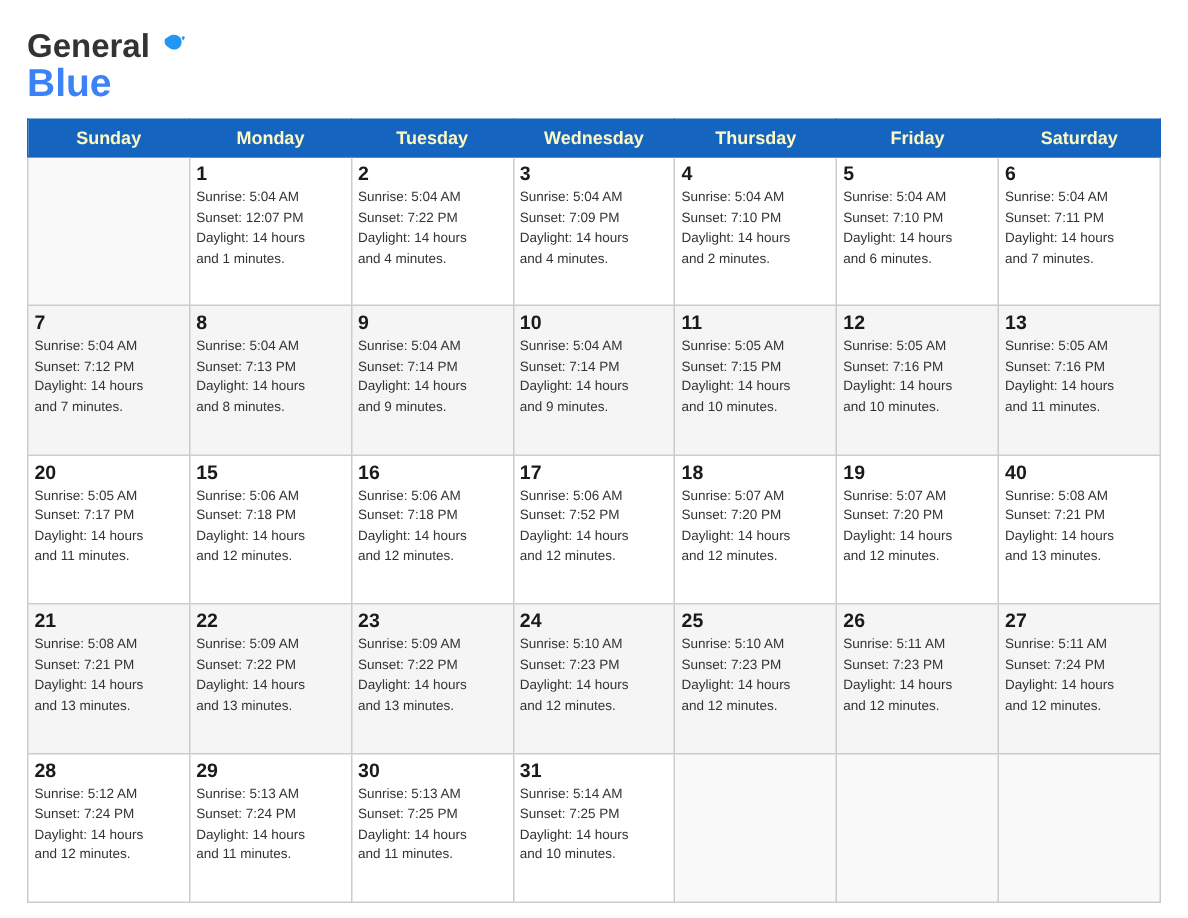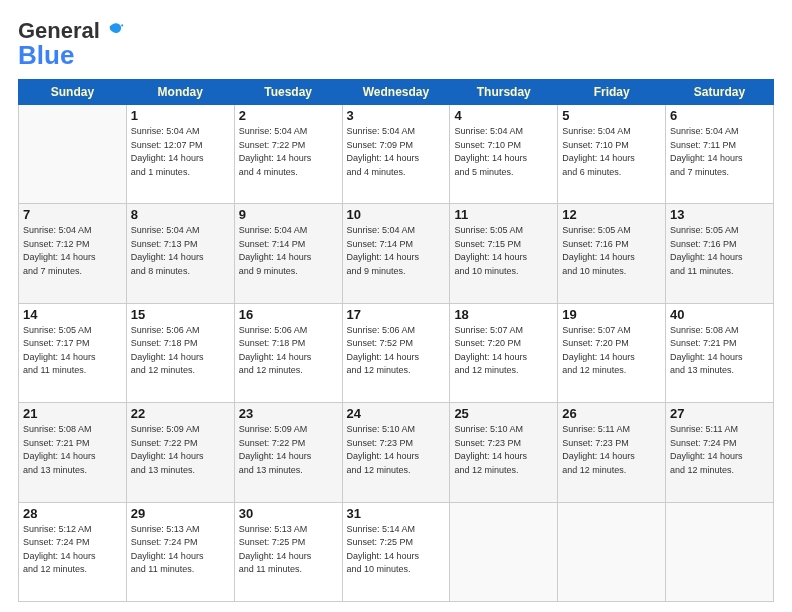--- a/index.html
+++ b/index.html
@@ -127,21 +127,21 @@
           <td>
             <span class="day-num">2</span>
             <div class="day-detail"><span>Sunrise: 5:04 AM</span><br><span>Sunset: 7:22 PM</span><br><span>Daylight: 14 hours</span><br><span>and 4 minutes.</span></div>
           </td>
           <td>
             <span class="day-num">3</span>
             <div class="day-detail"><span>Sunrise: 5:04 AM</span><br><span>Sunset: 7:09 PM</span><br><span>Daylight: 14 hours</span><br><span>and 4 minutes.</span></div>
           </td>
           <td>
             <span class="day-num">4</span>
-            <div class="day-detail"><span>Sunrise: 5:04 AM</span><br><span>Sunset: 7:10 PM</span><br><span>Daylight: 14 hours</span><br><span>and 5 minutes.</span></div>
+            <div class="day-detail"><span>Sunrise: 5:04 AM</span><br><span>Sunset: 7:10 PM</span><br><span>Daylight: 14 hours</span><br><span>and 2 minutes.</span></div>
           </td>
           <td>
             <span class="day-num">5</span>
             <div class="day-detail"><span>Sunrise: 5:04 AM</span><br><span>Sunset: 7:10 PM</span><br><span>Daylight: 14 hours</span><br><span>and 6 minutes.</span></div>
           </td>
           <td>
             <span class="day-num">6</span>
             <div class="day-detail"><span>Sunrise: 5:04 AM</span><br><span>Sunset: 7:11 PM</span><br><span>Daylight: 14 hours</span><br><span>and 7 minutes.</span></div>
           </td>
         </tr>
@@ -170,21 +170,21 @@
             <span class="day-num">12</span>
             <div class="day-detail"><span>Sunrise: 5:05 AM</span><br><span>Sunset: 7:16 PM</span><br><span>Daylight: 14 hours</span><br><span>and 10 minutes.</span></div>
           </td>
           <td>
             <span class="day-num">13</span>
             <div class="day-detail"><span>Sunrise: 5:05 AM</span><br><span>Sunset: 7:16 PM</span><br><span>Daylight: 14 hours</span><br><span>and 11 minutes.</span></div>
           </td>
         </tr>
         <tr>
           <td>
-            <span class="day-num">14</span>
+            <span class="day-num">20</span>
             <div class="day-detail"><span>Sunrise: 5:05 AM</span><br><span>Sunset: 7:17 PM</span><br><span>Daylight: 14 hours</span><br><span>and 11 minutes.</span></div>
           </td>
           <td>
             <span class="day-num">15</span>
             <div class="day-detail"><span>Sunrise: 5:06 AM</span><br><span>Sunset: 7:18 PM</span><br><span>Daylight: 14 hours</span><br><span>and 12 minutes.</span></div>
           </td>
           <td>
             <span class="day-num">16</span>
             <div class="day-detail"><span>Sunrise: 5:06 AM</span><br><span>Sunset: 7:18 PM</span><br><span>Daylight: 14 hours</span><br><span>and 12 minutes.</span></div>
           </td>

